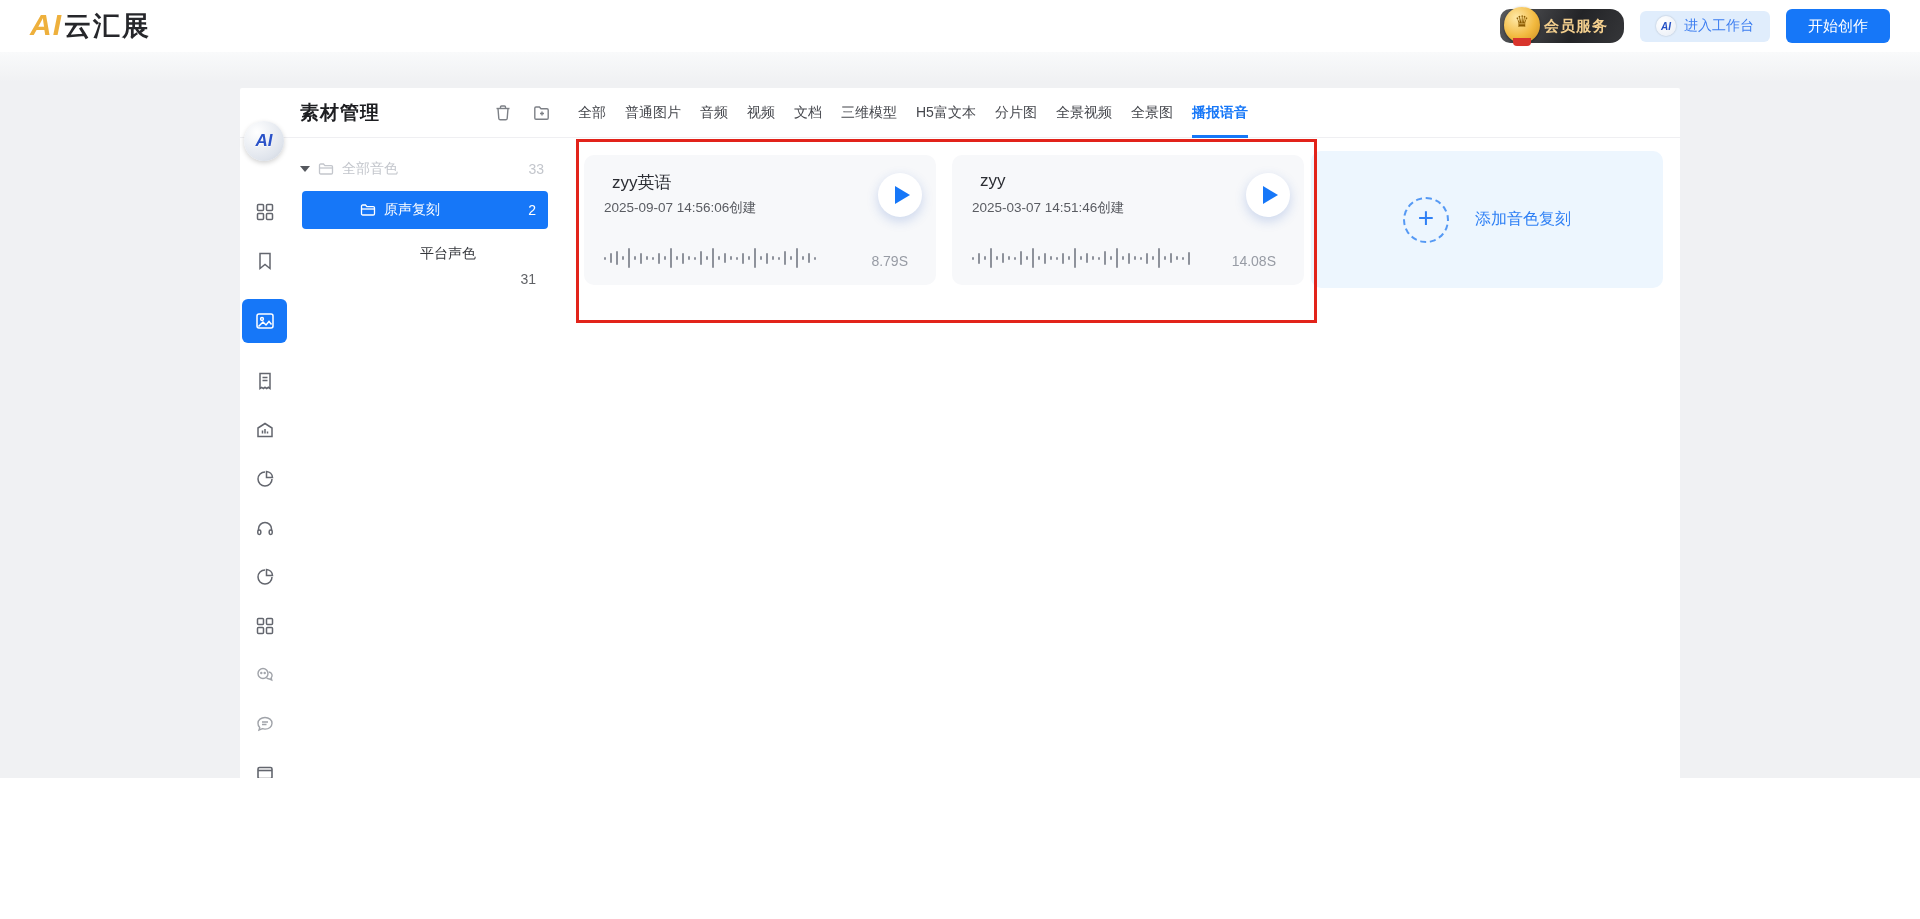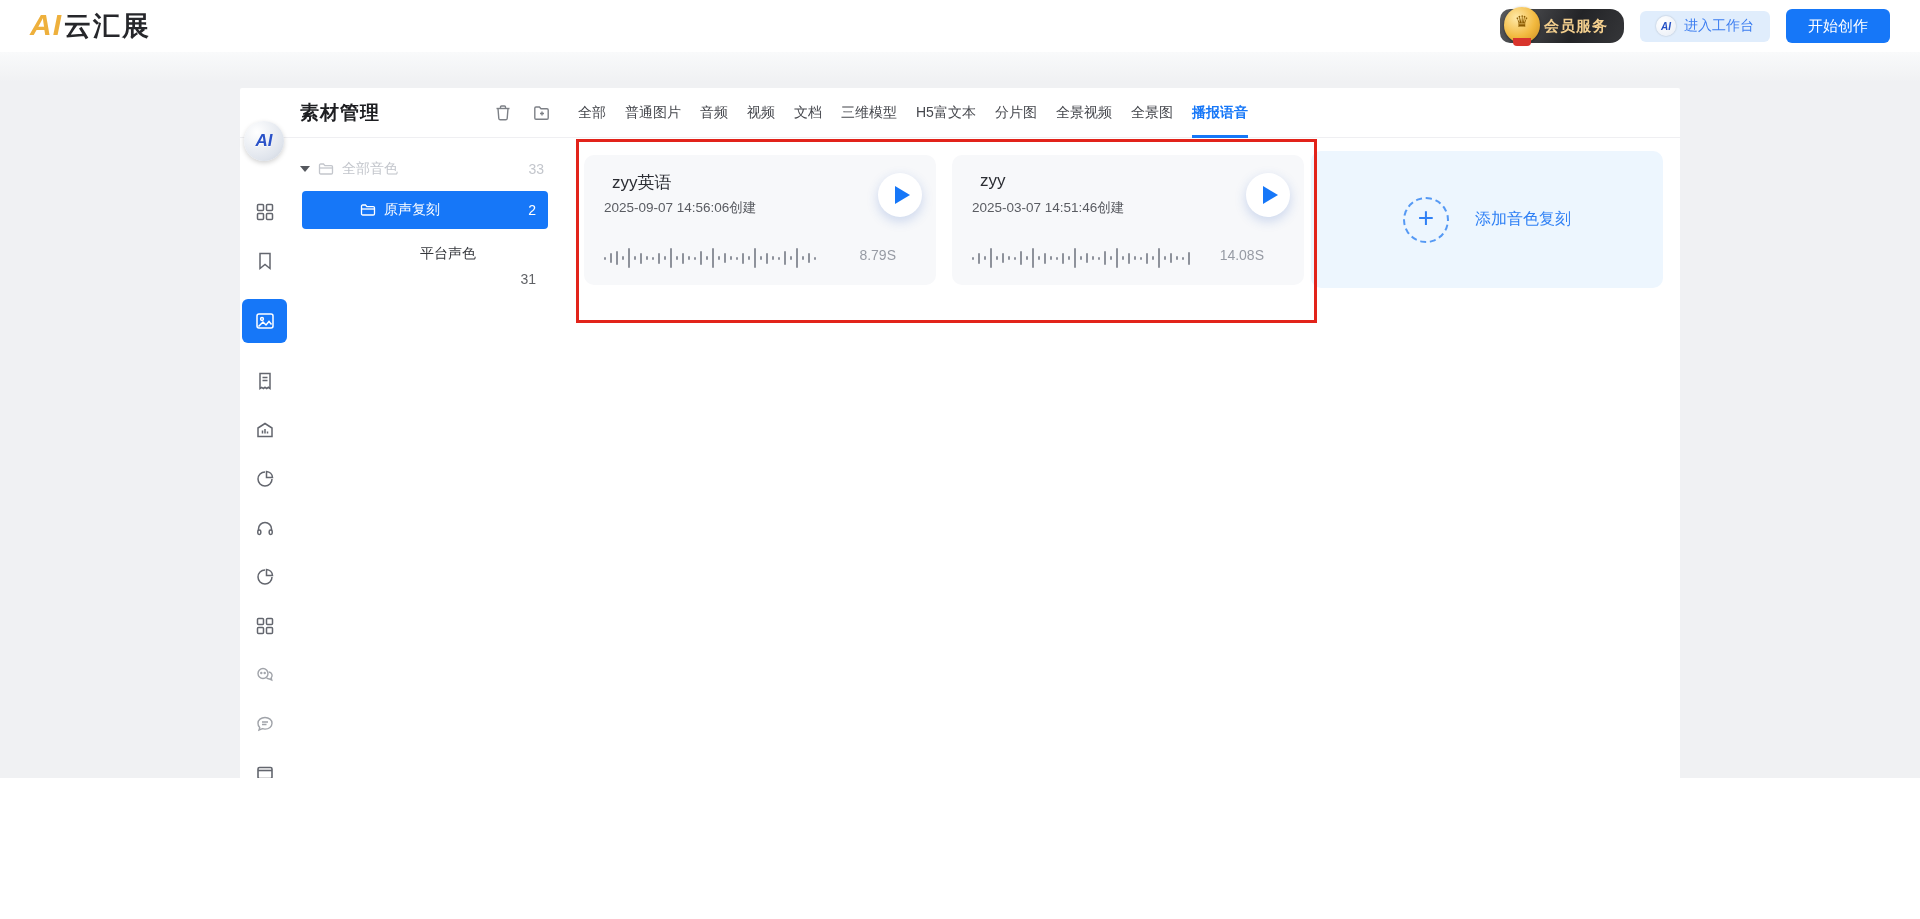--- a/index.html
+++ b/index.html
@@ -67,21 +67,21 @@
   .tree-child .cnt{margin-left:auto;font-size:14px;color:#606266;}
 
   
   .voice-card{position:absolute;top:67px;width:352px;height:130px;background:#f7f8fa;border-radius:10px;cursor:pointer;}
   .voice-card.c0{left:344px;}
   .voice-card.c1{left:712px;}
   .v-title{position:absolute;left:20px;top:16px;font-size:17px;font-weight:500;color:#2b2d33;margin-left:8px;}
   .v-date{position:absolute;left:20px;top:44px;font-size:13.5px;color:#5a5c62;}
   .play{position:absolute;right:14px;top:18px;width:44px;height:44px;border-radius:50%;background:#fff;box-shadow:0 4px 12px rgba(40,90,190,.22);display:flex;align-items:center;justify-content:center;cursor:pointer;border:none;}
   .play .tri{width:0;height:0;border-top:9px solid transparent;border-bottom:9px solid transparent;border-left:15px solid var(--accent);margin-left:4px;}
-  .v-waverow{position:absolute;left:20px;right:40px;top:92px;height:22px;display:flex;align-items:flex-start;}
+  .v-waverow{position:absolute;left:20px;right:28px;top:92px;height:22px;display:flex;align-items:flex-end;}
   .wave{display:flex;align-items:center;gap:4px;height:22px;}
   .wave span{display:block;width:2px;border-radius:1px;background:#8e929b;}
   .v-dur{margin-left:auto;font-size:14px;color:#979ba4;}
 
   
   .add-card{position:absolute;left:1071px;top:63px;width:352px;height:137px;background:#edf6fe;border-radius:10px;display:flex;align-items:center;justify-content:center;gap:26px;cursor:pointer;}
   .add-circle{width:46px;height:46px;border-radius:50%;border:2px dashed #5599f4;display:flex;align-items:center;justify-content:center;}
   .add-circle .plus{font-size:28px;line-height:1;color:#2f80f5;font-weight:400;margin-top:-3px;}
   .add-label{font-size:16px;color:#2f80f5;}
 

